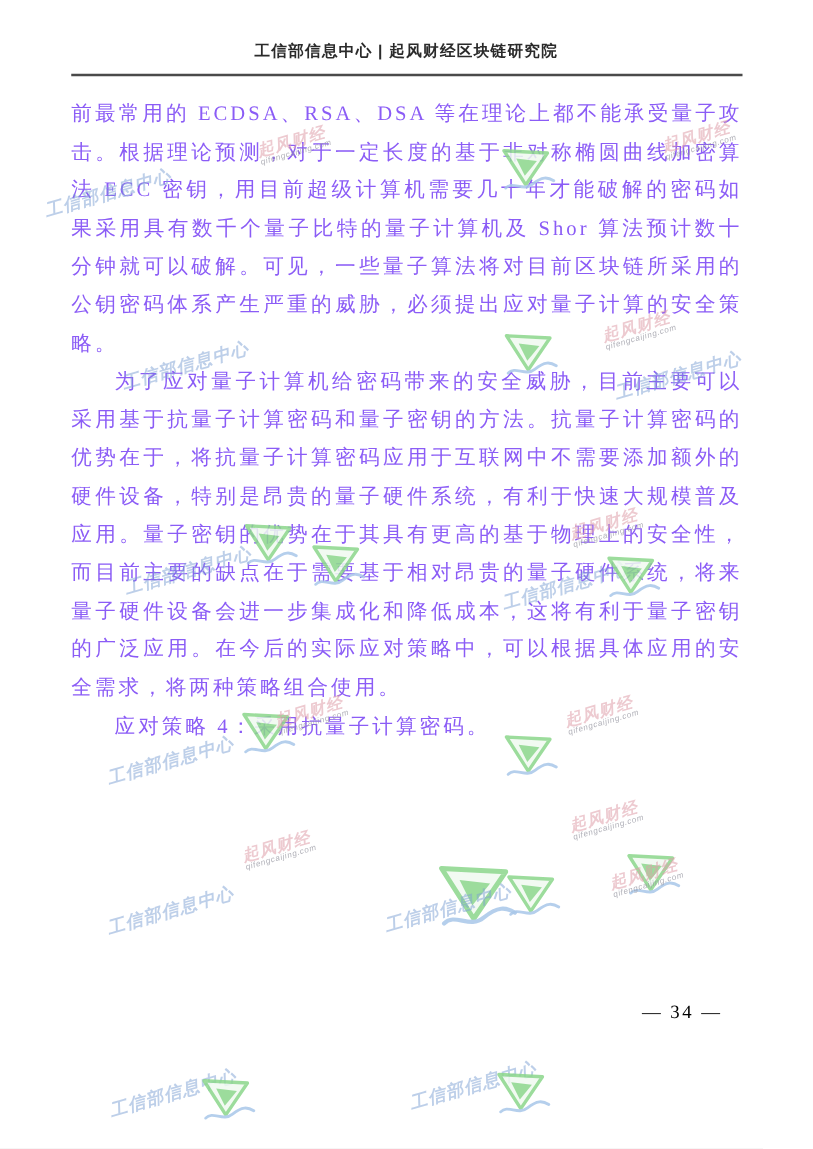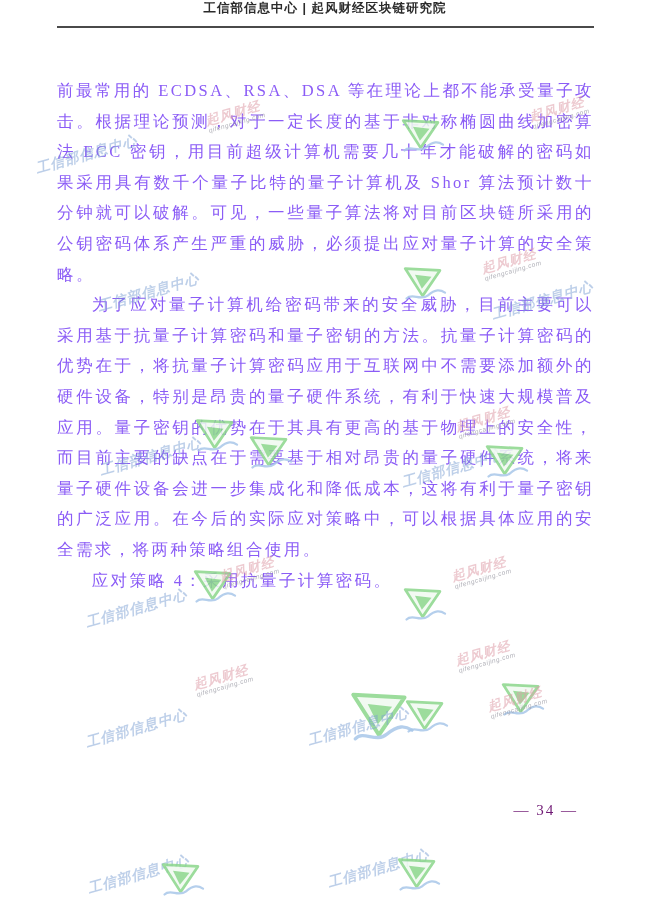--- a/index.html
+++ b/index.html
@@ -4,39 +4,39 @@
 <style>
   html,body{margin:0;padding:0;background:#e9e9e9;}
   .page{
     position:relative;width:650px;height:919px;margin:0 auto;
     background:#ffffff;overflow:hidden;
     font-family:"Liberation Serif","DejaVu Serif",serif;
   }
   
   .hdr{position:absolute;left:0;top:0;width:100%;}
   .hdr-title{
-    text-align:center;
+    margin-top:33px;text-align:center;
     font-family:"Liberation Sans","DejaVu Sans",sans-serif;
     font-weight:bold;font-size:12.5px;letter-spacing:1px;color:#2b2b2b;
   }
   .hdr-rule{
     width:537px;margin:9px auto 0;border-top:2px solid #4a4a4a;height:0;
   }
   
   .doc-body{
     position:absolute;left:57px;top:76px;width:537px;
     font-size:16.5px;line-height:30.6px;letter-spacing:2.4px;
     color:#8b5cf6;text-align:justify;z-index:1;
   }
   .para{margin:0;}
   .para.indent{text-indent:2.1em;}
   
   .page-num{
     position:absolute;right:72px;top:802px;
-    font-size:15px;letter-spacing:2px;color:#701a75;z-index:1;
+    font-size:15px;letter-spacing:2px;color:#000000;z-index:1;
   }
   
   .wm-layer{position:absolute;inset:0;z-index:2;pointer-events:none;}
   .wm{position:absolute;white-space:nowrap;pointer-events:none;}
   .wm-org{
     font-family:"Liberation Sans","DejaVu Sans",sans-serif;
     font-style:italic;font-weight:bold;font-size:14px;letter-spacing:1px;
     color:rgba(124,160,212,0.50);transform:rotate(-16deg);
   }
   .wm-brand{

